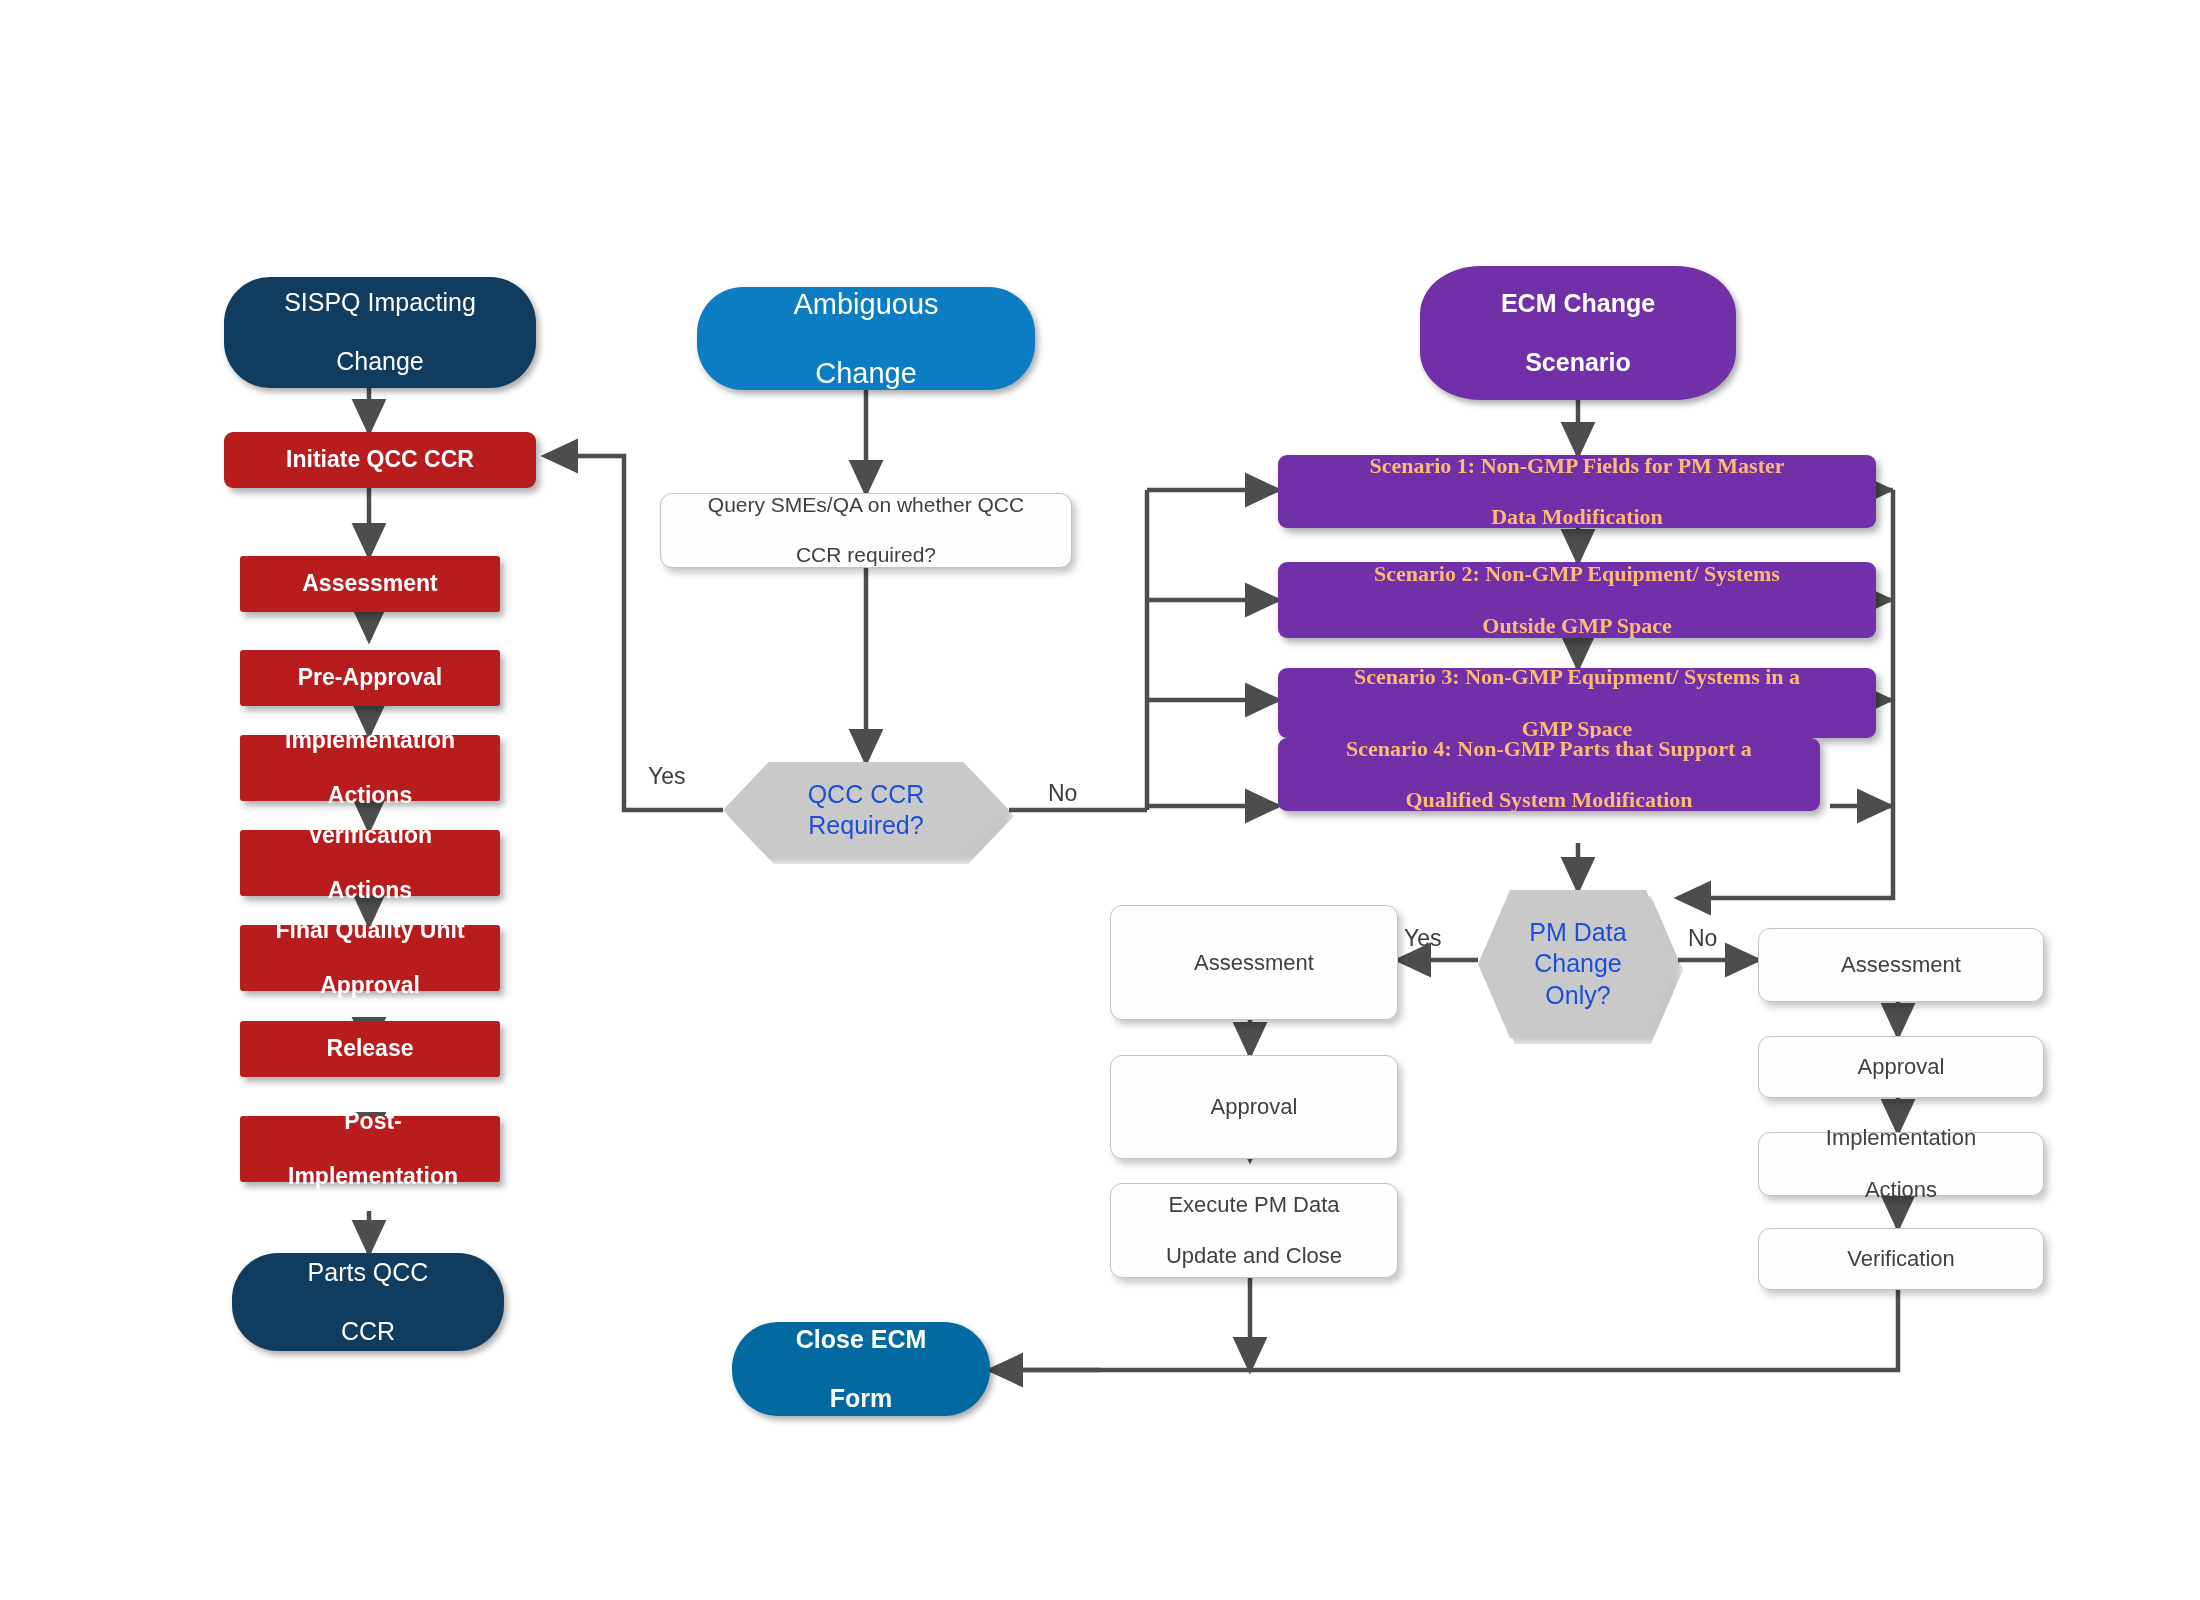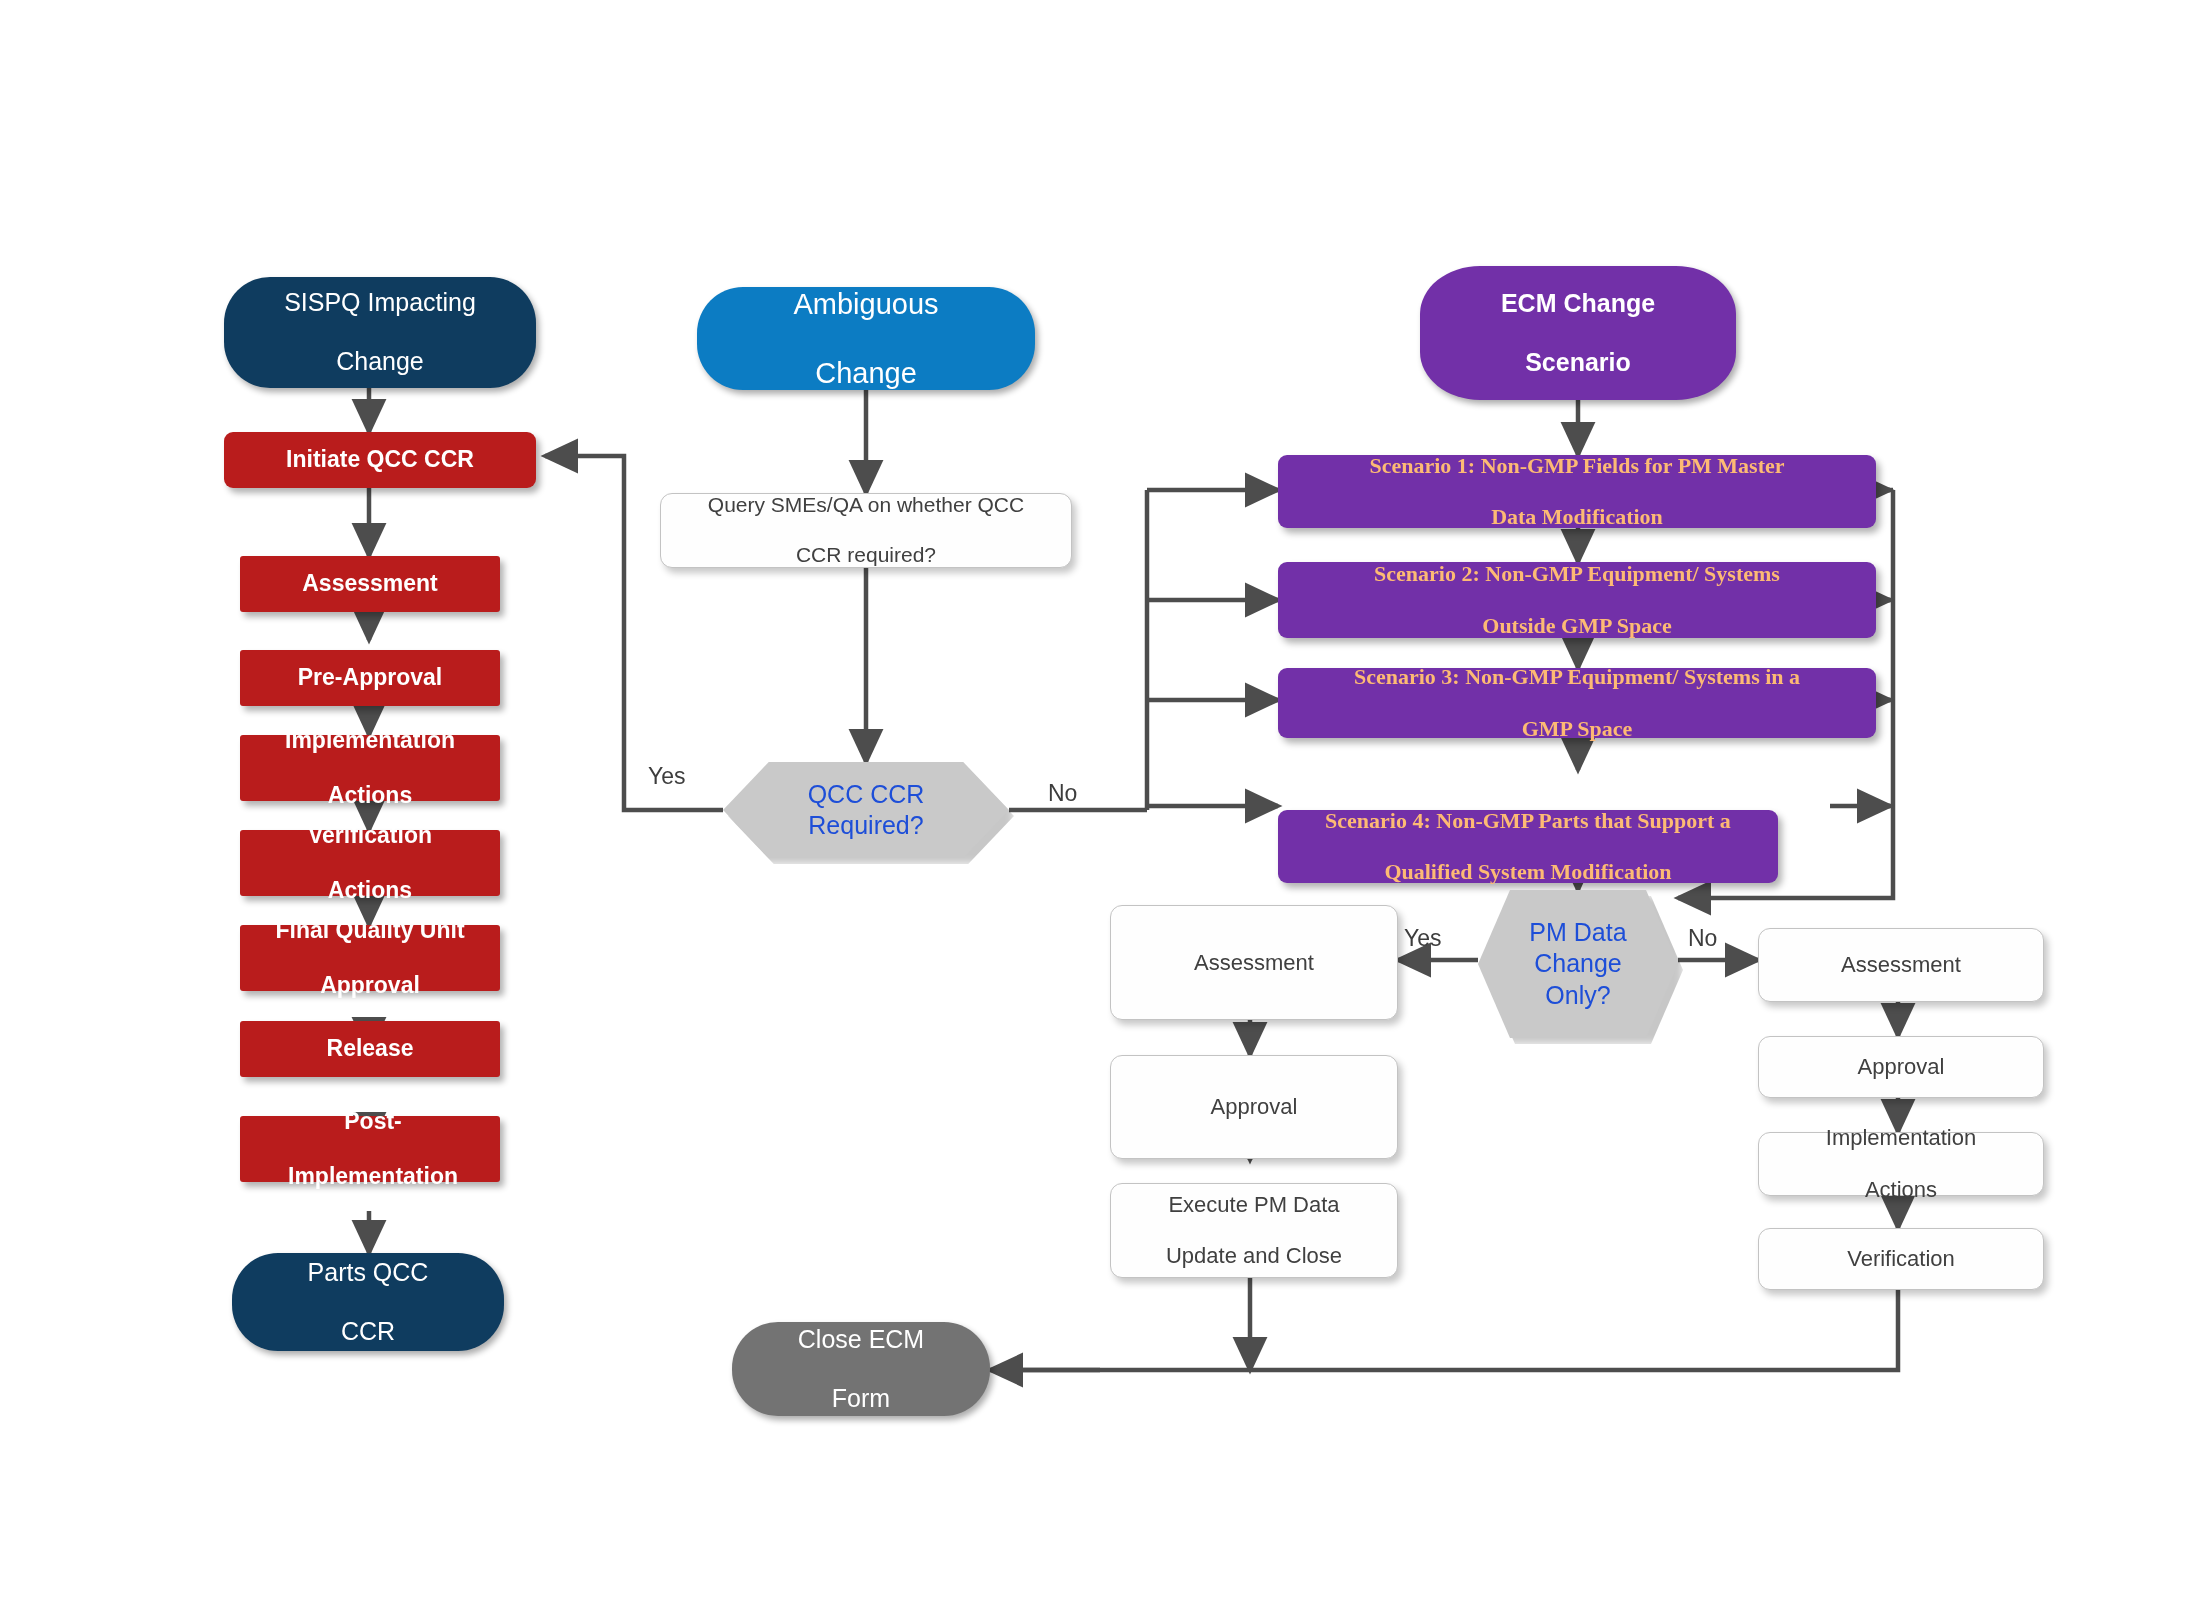--- a/index.html
+++ b/index.html
@@ -11,21 +11,21 @@
         justify-content:center;text-align:center;line-height:1.18;}
   .node span{display:block;padding:0 6px;}
 
   
   .term-navy{background:#0f3c5f;color:#fff;font-weight:normal;font-size:25px;
      border-radius:46px;box-shadow:3px 4px 6px rgba(0,0,0,.33);}
   
   .term-blue{background:#0c7cc3;color:#ffffff;font-weight:normal;font-size:29px;
      border-radius:46px;box-shadow:3px 4px 6px rgba(0,0,0,.33);}
   
-  .term-gold{background:#737373;color:#fff;font-weight:normal;font-size:25px;
+  .term-gold{background:#0369a1;color:#fff;font-weight:bold;font-size:25px;
      border-radius:46px;box-shadow:3px 4px 6px rgba(0,0,0,.33);}
   
   .term-purple{background:#7230a8;color:#fff;font-weight:bold;font-size:25px;
      border-radius:60px/48px;box-shadow:3px 4px 6px rgba(0,0,0,.33);}
 
   
   .proc-blue{background:#b91c1c;color:#fff;font-weight:bold;font-size:23px;
      border-radius:3px;box-shadow:4px 5px 6px rgba(0,0,0,.30);}
   .proc-blue.r{border-radius:9px;}
 
@@ -230,21 +230,21 @@
     </span>
   </div>
 
   <div class="node proc-purple" style="left:1278px;top:668px;width:598px;height:70px;">
     <span>
       <span>Scenario 3: Non-GMP Equipment/ Systems in a</span><br>
       <span>GMP Space</span>
     </span>
   </div>
 
-  <div class="node proc-purple" style="left:1278px;top:810px;width:500px;height:73px;">
+  <div class="node proc-purple" style="left:1278px;top:738px;width:542px;height:73px;">
     <span>
       <span>Scenario 4: Non-GMP Parts that Support a</span><br>
       <span>Qualified System Modification</span>
     </span>
   </div>
 
   <div class="hexwrap" style="left:1478px;top:890px;width:200px;height:148px;">
     <div class="hexshadow"></div>
     <div class="hex">
       <span>

